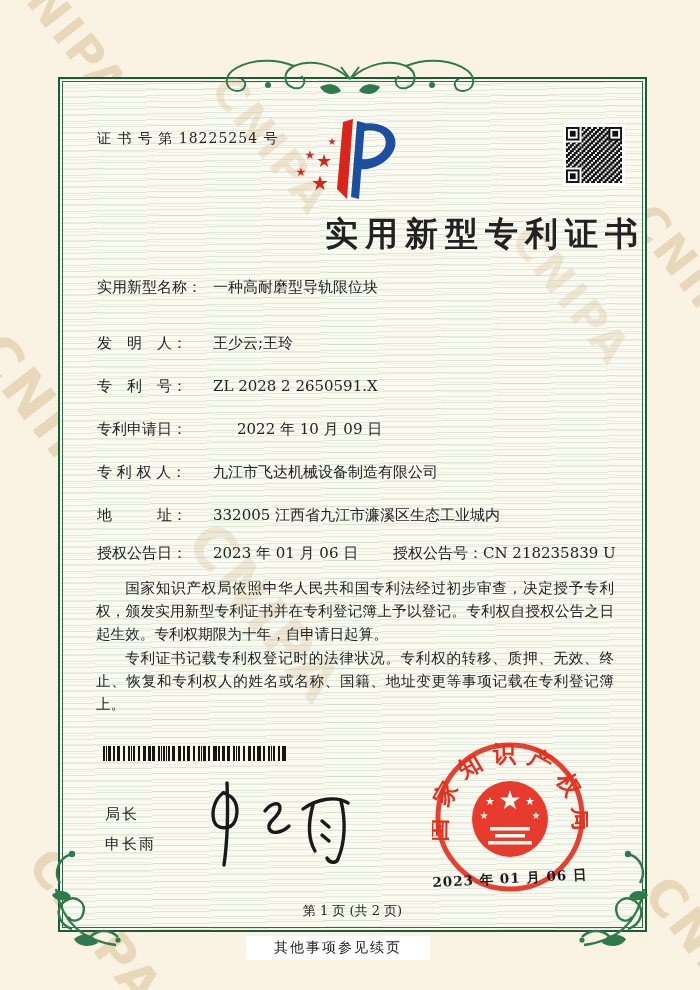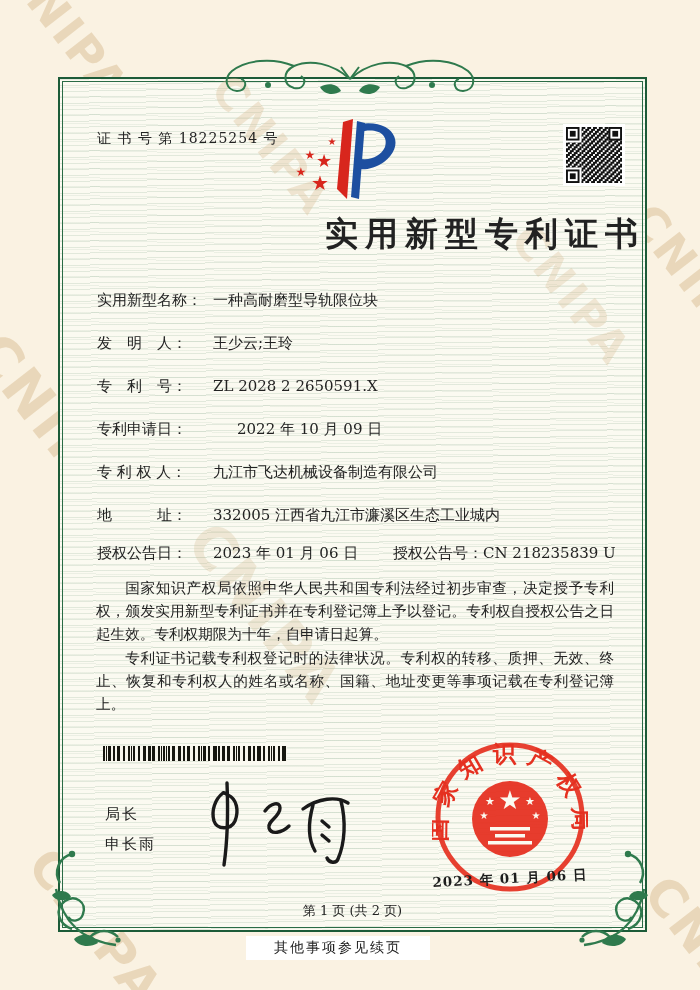--- a/index.html
+++ b/index.html
@@ -130,21 +130,21 @@
       <g fill="#111">
         <rect x="2" y="2" width="3" height="3"></rect>
           <rect x="24" y="2" width="3" height="3"></rect>
           <rect x="2" y="24" width="3" height="3"></rect>
       </g>
     </svg>
   </div>
 
   <div class="title">实用新型专利证书</div>
 
-  <div class="row" style="top:212px;">
+  <div class="row" style="top:199px;">
     <span class="lbl">实用新型名称：</span>
     <span class="val">一种高耐磨型导轨限位块</span>
   </div>
   <div class="row" style="top:255px;">
     <span class="lbl">发　明　人：</span>
     <span class="val">王少云;王玲</span>
   </div>
   <div class="row" style="top:298px;">
     <span class="lbl">专　利　号：</span>
     <span class="val">ZL 2028 2 2650591.X</span>

